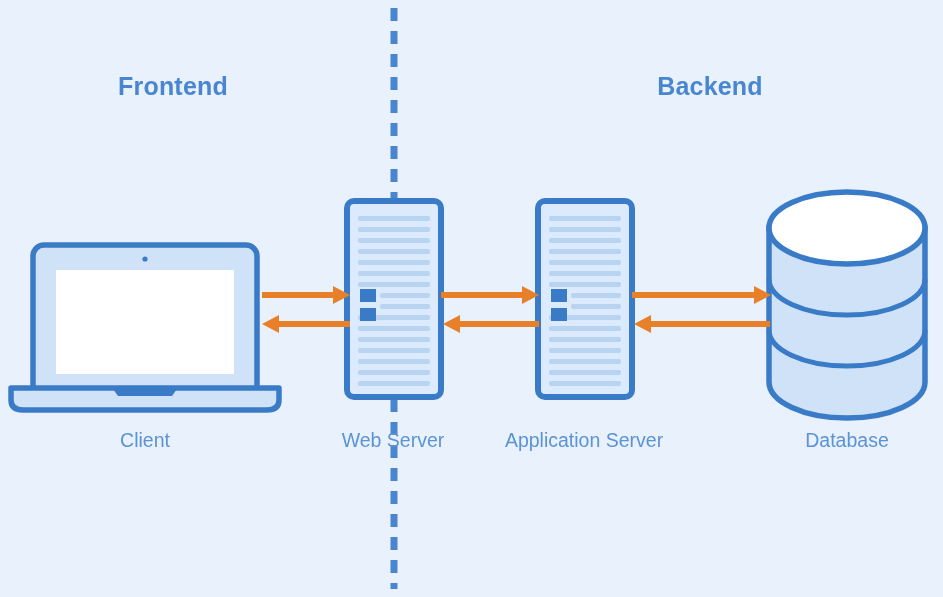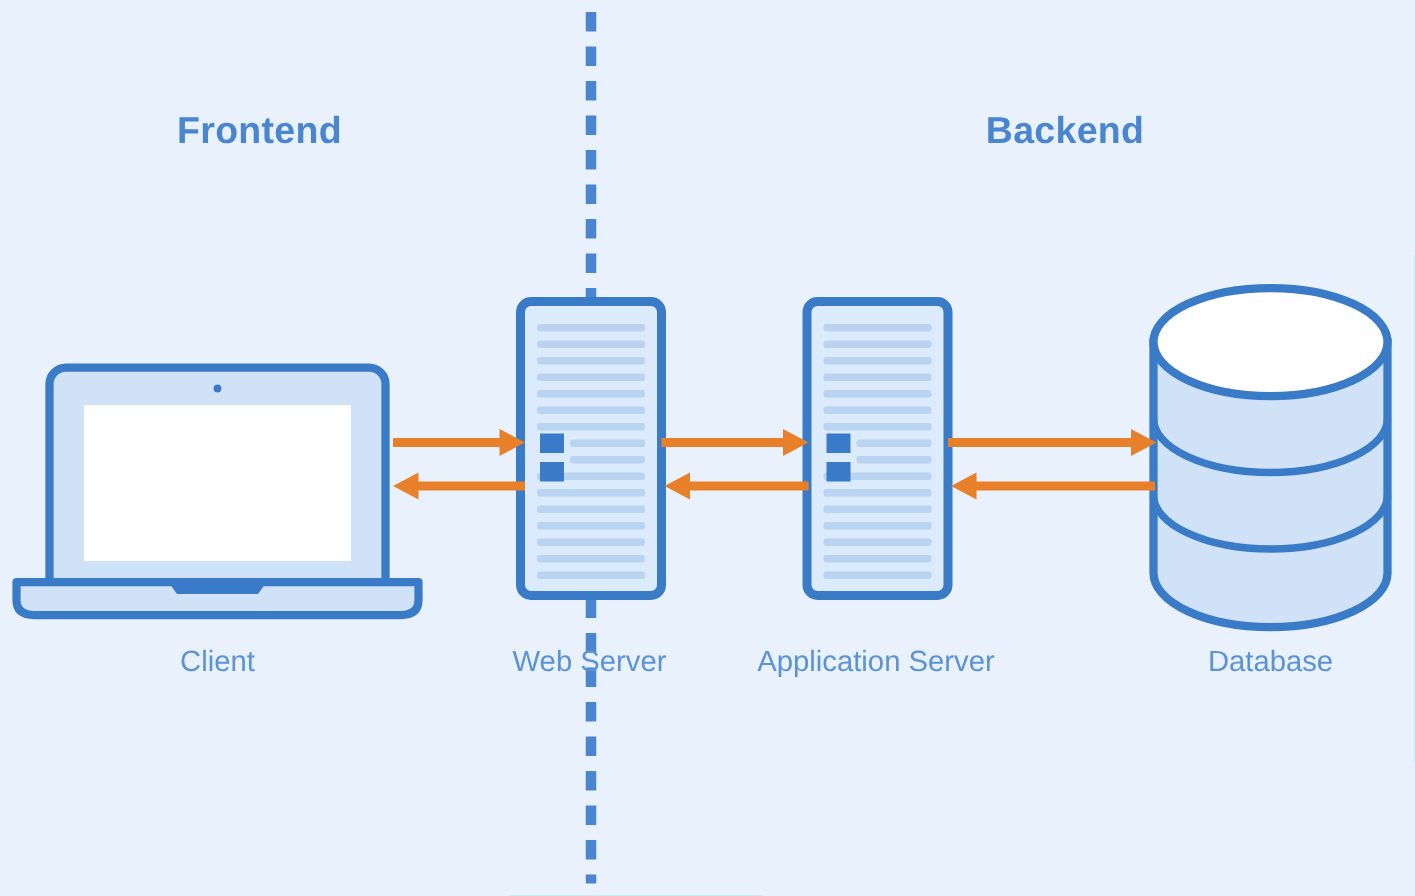--- a/index.html
+++ b/index.html
@@ -10,21 +10,21 @@
     width: 943px;
     height: 597px;
     background: #e8f1fc;
     font-family: "Liberation Sans", sans-serif;
     overflow: hidden;
   }
   #canvas {
     position: relative;
     width: 943px;
     height: 597px;
-    background: #5eead4;
+    background: #d946ef;
   }
   #diagram-svg {
     position: absolute;
     top: 0;
     left: 0;
     width: 943px;
     height: 597px;
     display: block;
   }
   .zone-title {

